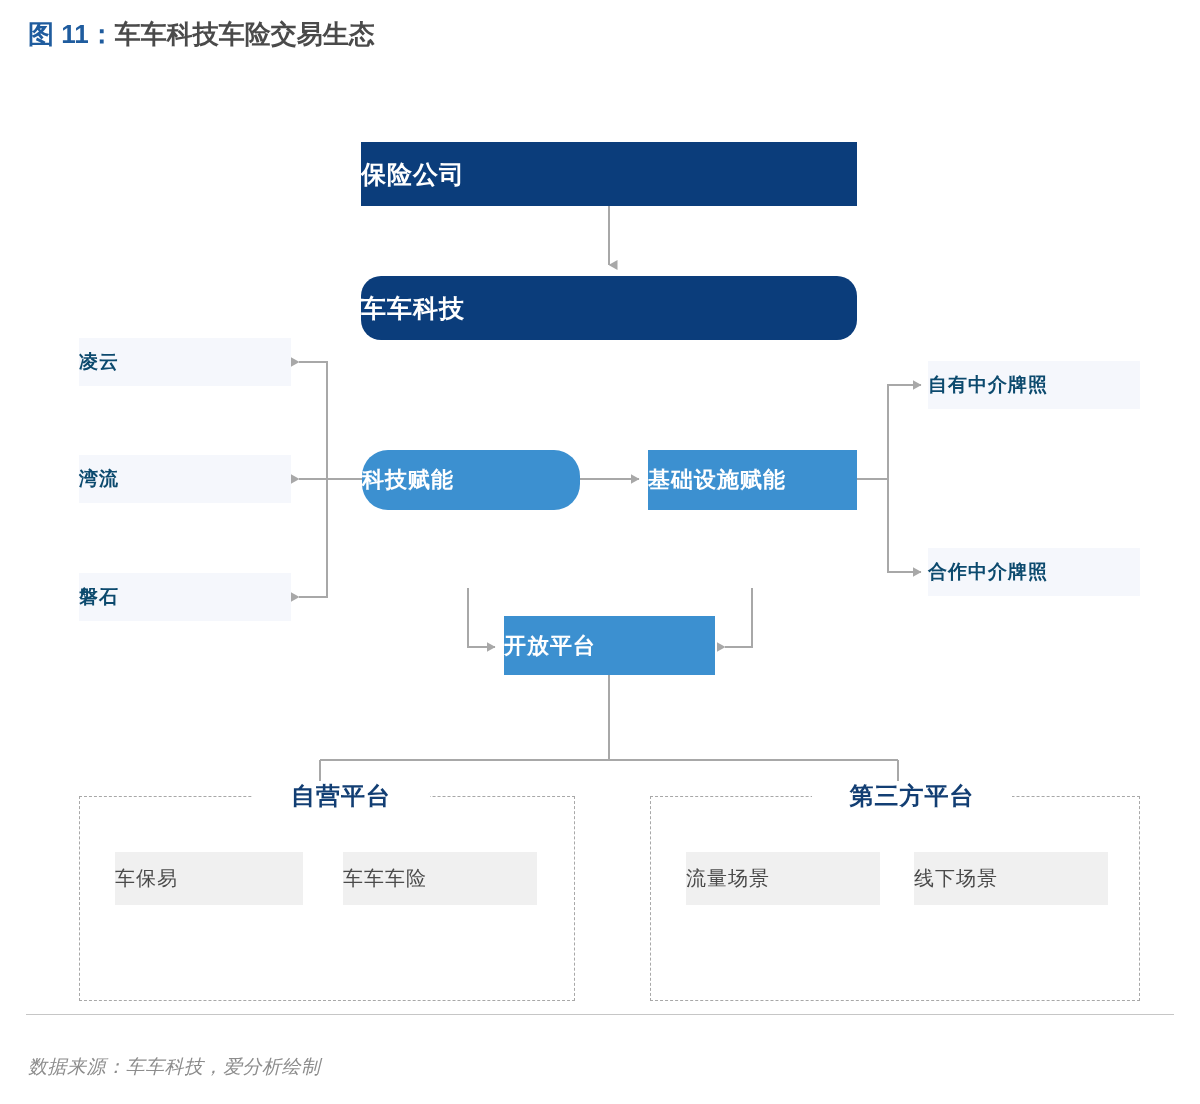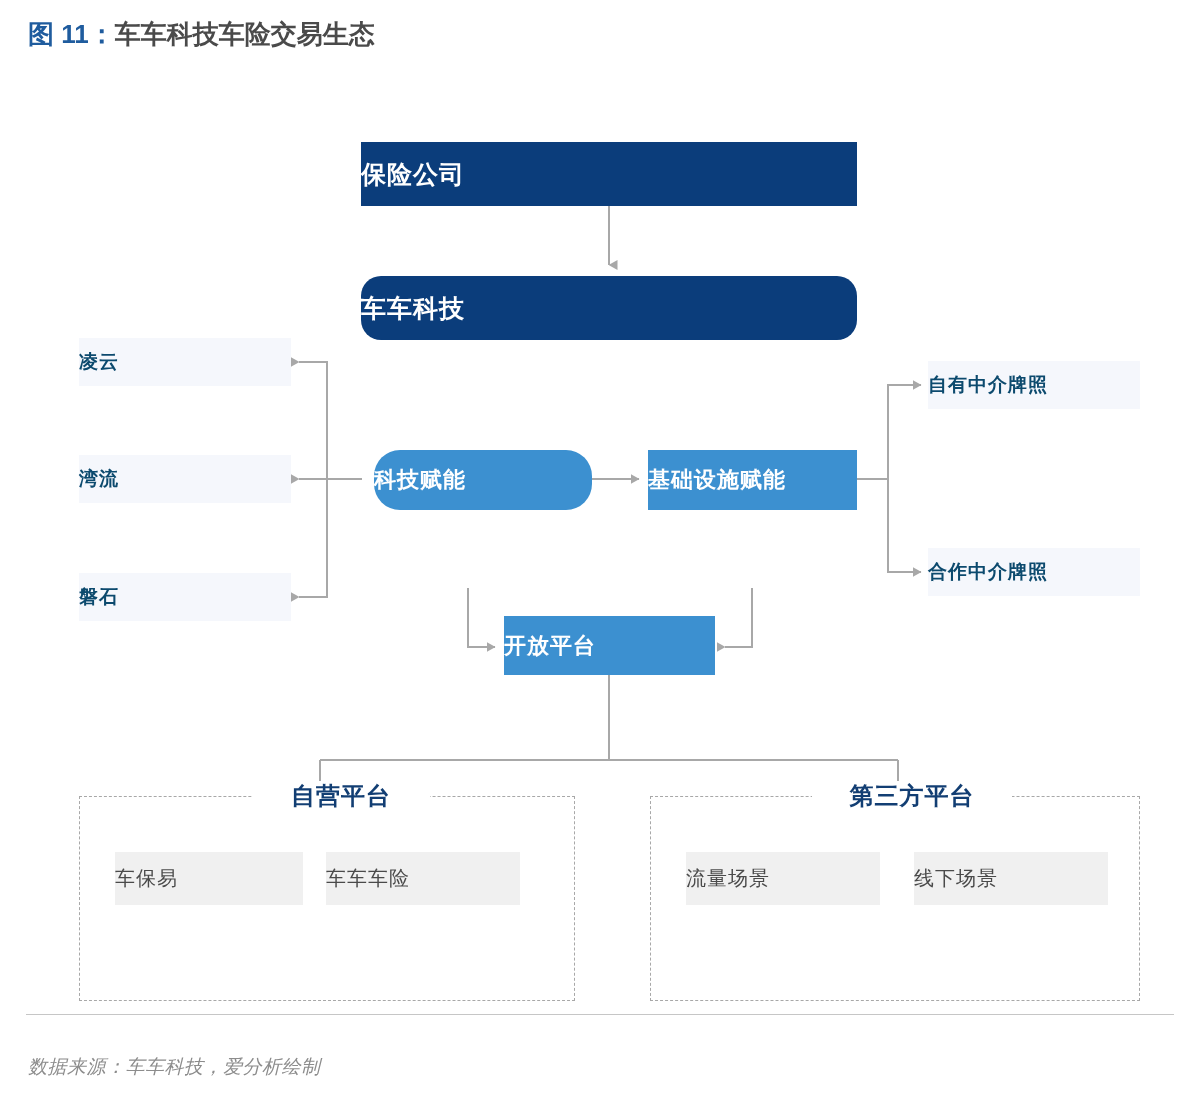--- a/index.html
+++ b/index.html
@@ -176,21 +176,21 @@
   </svg>
 
   <div class="node navy" style="left:361px; top:62px; width:496px; height:64px;">
     <span>保险公司</span>
   </div>
 
   <div class="node navy" style="left:361px; top:196px; width:496px; height:64px;border-radius:20px;">
     <span>车车科技</span>
   </div>
 
-  <div class="node blue" style="left:374px; top:370px; width:218px; height:60px;border-radius:26px;">
+  <div class="node blue" style="left:362px; top:370px; width:218px; height:60px;border-radius:26px;">
     <span>科技赋能</span>
   </div>
 
   <div class="node blue" style="left:648px; top:370px; width:209px; height:60px;">
     <span>基础设施赋能</span>
   </div>
 
   <div class="node blue" style="left:504px; top:536px; width:211px; height:59px;">
     <span>开放平台</span>
   </div>
@@ -214,21 +214,21 @@
   <div class="node pale" style="left:928px; top:468px; width:212px; height:48px;">
     <span>合作中介牌照</span>
   </div>
 
   <div class="group-box" style="left:79px; top:716px; width:496px; height:205px;"></div>
   <div class="group-title" style="left:252px; top:701px; width:150px;">自营平台</div>
 
   <div class="node chip" style="left:115px; top:772px; width:188px; height:53px;">
     <span>车保易</span>
   </div>
-  <div class="node chip" style="left:326px; top:772px; width:194px; height:53px;">
+  <div class="node chip" style="left:343px; top:772px; width:194px; height:53px;">
     <span>车车车险</span>
   </div>
 
   <div class="group-box" style="left:650px; top:716px; width:490px; height:205px;"></div>
   <div class="group-title" style="left:812px; top:701px; width:172px;">第三方平台</div>
 
   <div class="node chip" style="left:686px; top:772px; width:194px; height:53px;">
     <span>流量场景</span>
   </div>
   <div class="node chip" style="left:914px; top:772px; width:194px; height:53px;">

